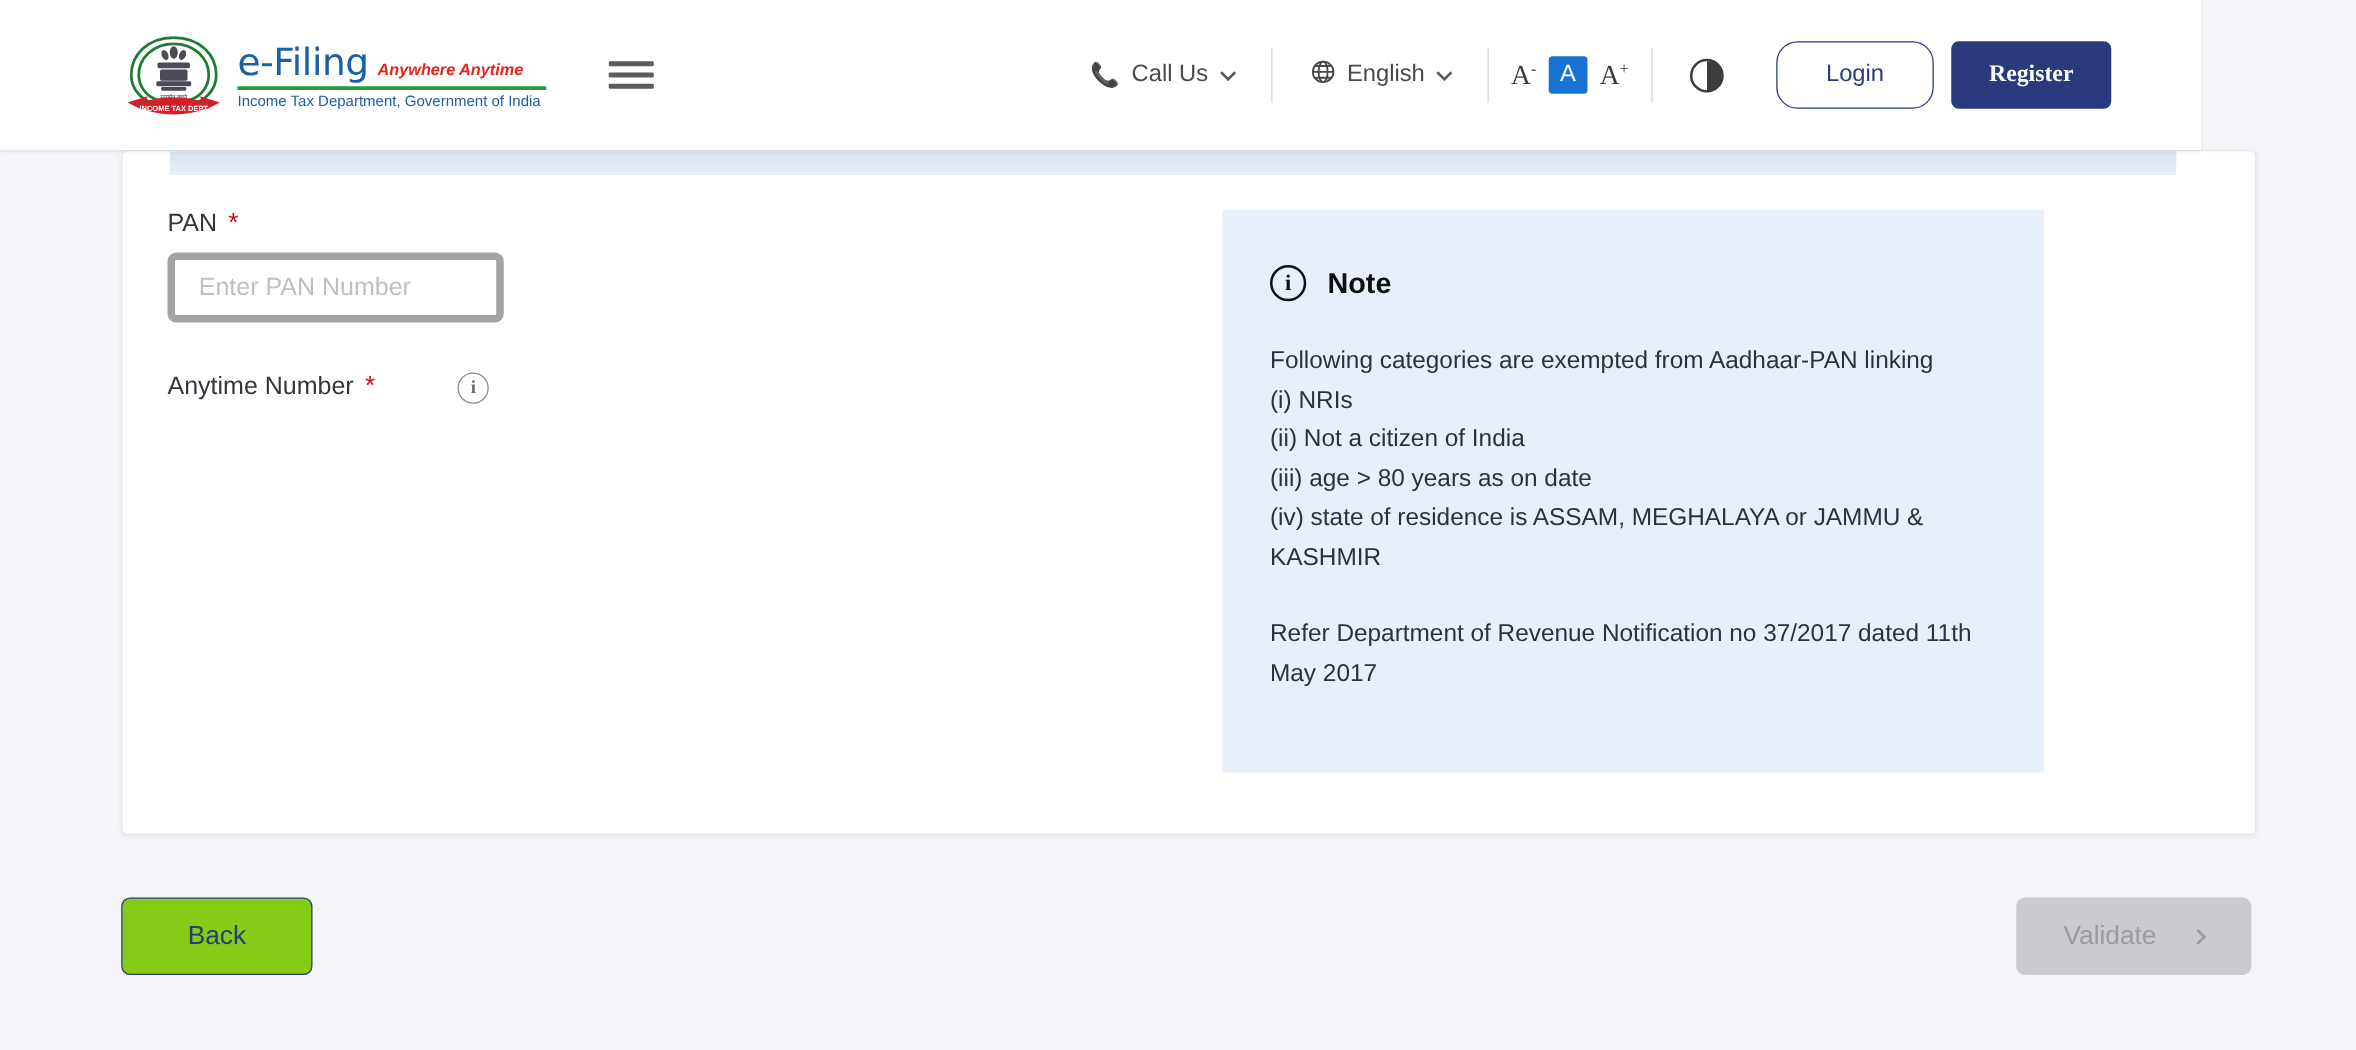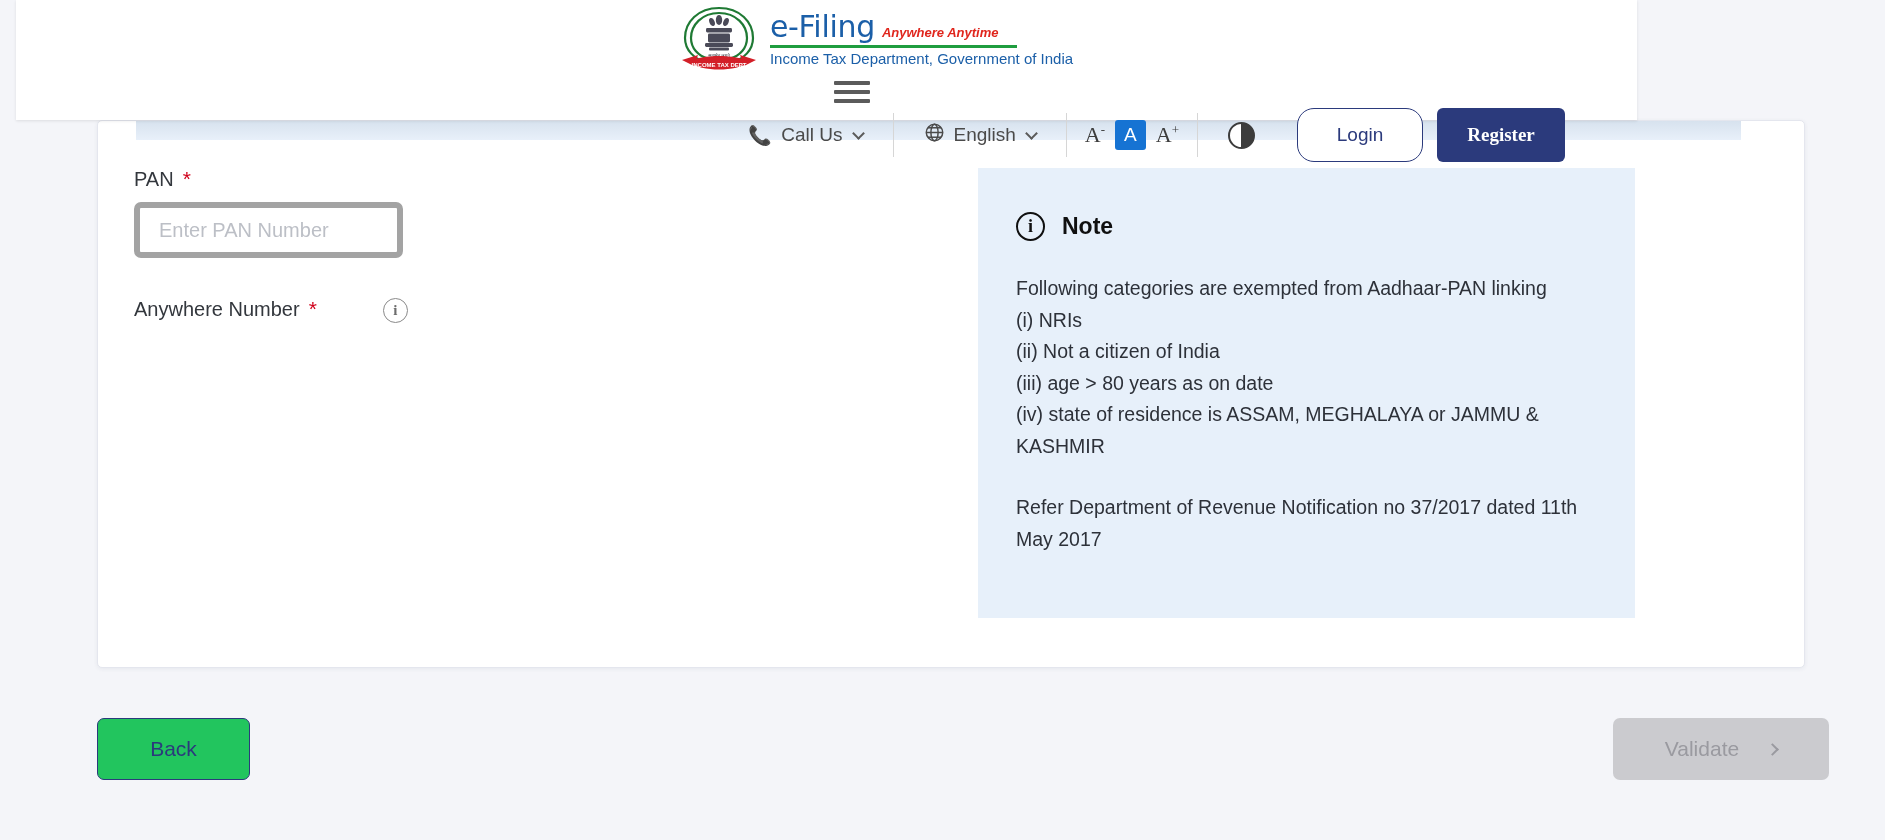--- a/index.html
+++ b/index.html
@@ -5,44 +5,43 @@
   * { box-sizing: border-box; margin: 0; padding: 0; }
   html, body {
     width: 1885px; height: 840px;
     background: #f4f5f9;
     font-family: "Liberation Sans", sans-serif;
     overflow: hidden;
   }
 
   
   .header {
-    position: absolute; top: 0; left: 16px;
-    width: 1621px; height: 120px;
+    position: absolute; top: 0; left: 0;
+    width: 1761px; height: 120px;
     background: #ffffff;
     display: flex; align-items: center;
     box-shadow: 0 1px 3px rgba(0,0,0,0.10);
     z-index: 20;
-    flex-direction: column;
   }
   .brand { display: flex; align-items: center; margin-left: 96px; }
   .emblem { width: 86px; height: 76px; position: relative; flex: none; }
   .brand-text { margin-left: 8px; }
   .brand-line1 { display: flex; align-items: baseline; }
   .efiling {
     font-size: 30px; color: #1b5fa8; letter-spacing: -0.3px;
     font-family: "DejaVu Sans", sans-serif;
   }
   .tagline {
     font-size: 13px; color: #e0261d; font-style: italic;
     font-weight: bold; margin-left: 7px;
     font-family: "Liberation Sans", sans-serif;
   }
   .green-rule { height: 3px; background: #1f9d3f; margin: 1px 0 2px 0; width: 247px; }
   .dept {
-    font-size: 15px; color: #1b5fa8; white-space: nowrap;
+    font-size: 12px; color: #1b5fa8; white-space: nowrap;
     font-family: "Liberation Sans", sans-serif;
   }
 
   .hamburger { margin-left: 50px; width: 36px; cursor: pointer; }
   .hamburger span {
     display: block; height: 4px; background: #5b5b5b;
     border-radius: 1px; margin: 5px 0;
   }
 
   .hdr-right {
@@ -151,27 +150,27 @@
     font-size: 23px; font-weight: bold; color: #101010; margin-left: 17px;
   }
   .note-body { font-size: 19.5px; color: #2d3139; line-height: 31.5px; }
   .note-body p + p { margin-top: 30px; }
 
   
   .btn-back {
     position: absolute; left: 97px; top: 718px;
     width: 153px; height: 62px;
     border: 1.5px solid #2b3a7c; border-radius: 7px;
-    background: #22c55e; color: #2b3a7c;
+    background: #84cc16; color: #2b3a7c;
     font-size: 21px; cursor: pointer;
     font-family: "Liberation Sans", sans-serif;
   }
   .btn-validate {
     position: absolute; left: 1613px; top: 718px;
-    width: 216px; height: 62px;
+    width: 188px; height: 62px;
     border: none; border-radius: 7px;
     background: #cbcbcf; color: #9a9aa0;
     font-size: 21px; cursor: default;
     display: flex; align-items: center; justify-content: center; gap: 29px;
     font-family: "Liberation Sans", sans-serif;
   }
   .chev-r {
     width: 9px; height: 9px; border-right: 2px solid #9a9aa0;
     border-top: 2px solid #9a9aa0; transform: rotate(45deg);
     display: inline-block;
@@ -271,21 +270,21 @@
 
     <div class="field-label">
       <span>PAN</span>
       <span class="req">*</span>
     </div>
     <input class="inp inp-pan" type="text" placeholder="Enter PAN Number" style="">
 
     <div class="gap"></div>
 
     <div class="field-label">
-      <span>Anywhere Number</span>
+      <span>Anytime Number</span>
       <span class="req">*</span>
       <span class="info-ico">i</span>
     </div>
   </div>
 
   <div class="note">
     <div class="note-head">
       <span class="note-ico">i</span>
       <span class="note-title">Note</span>
     </div>

